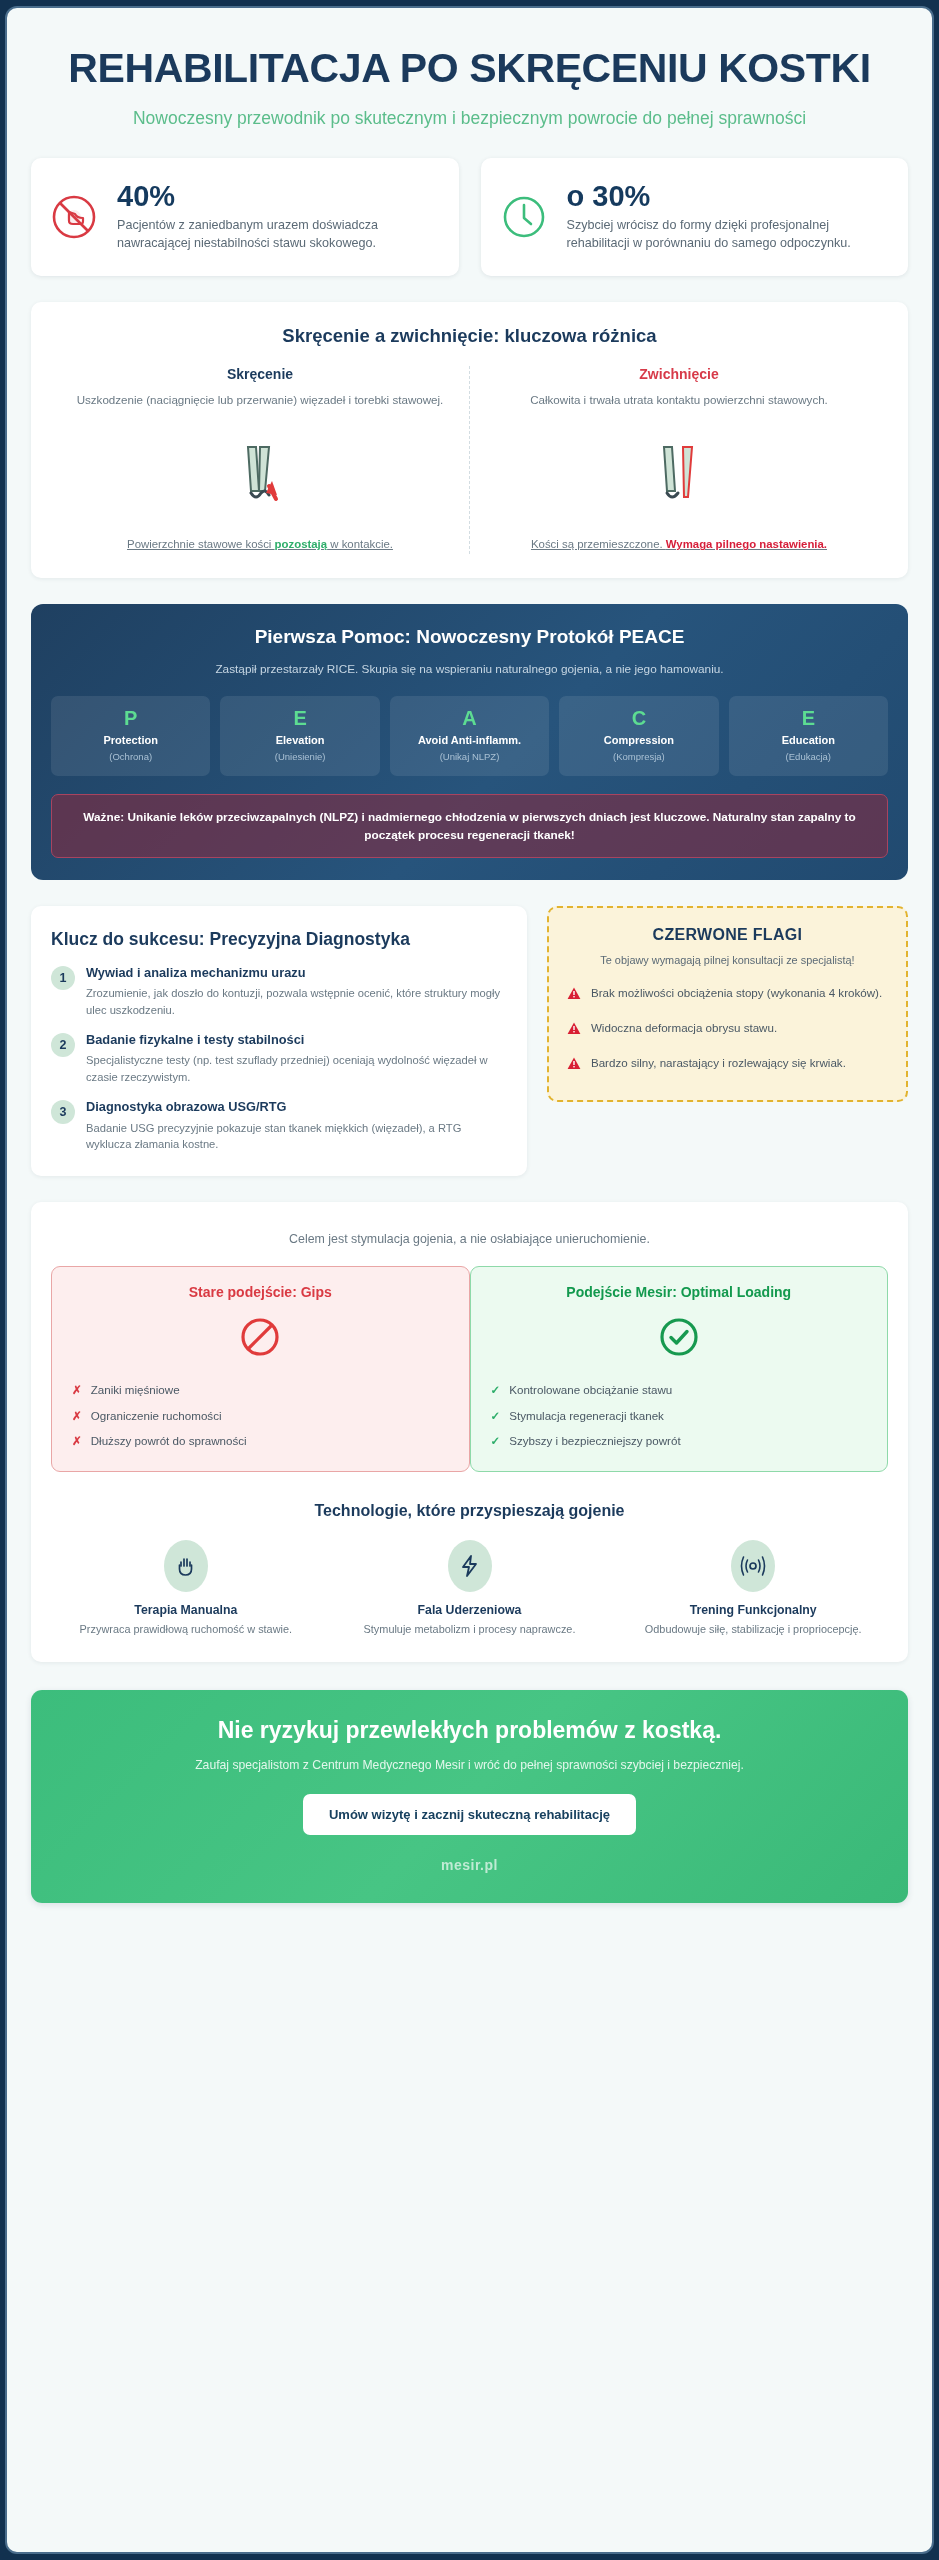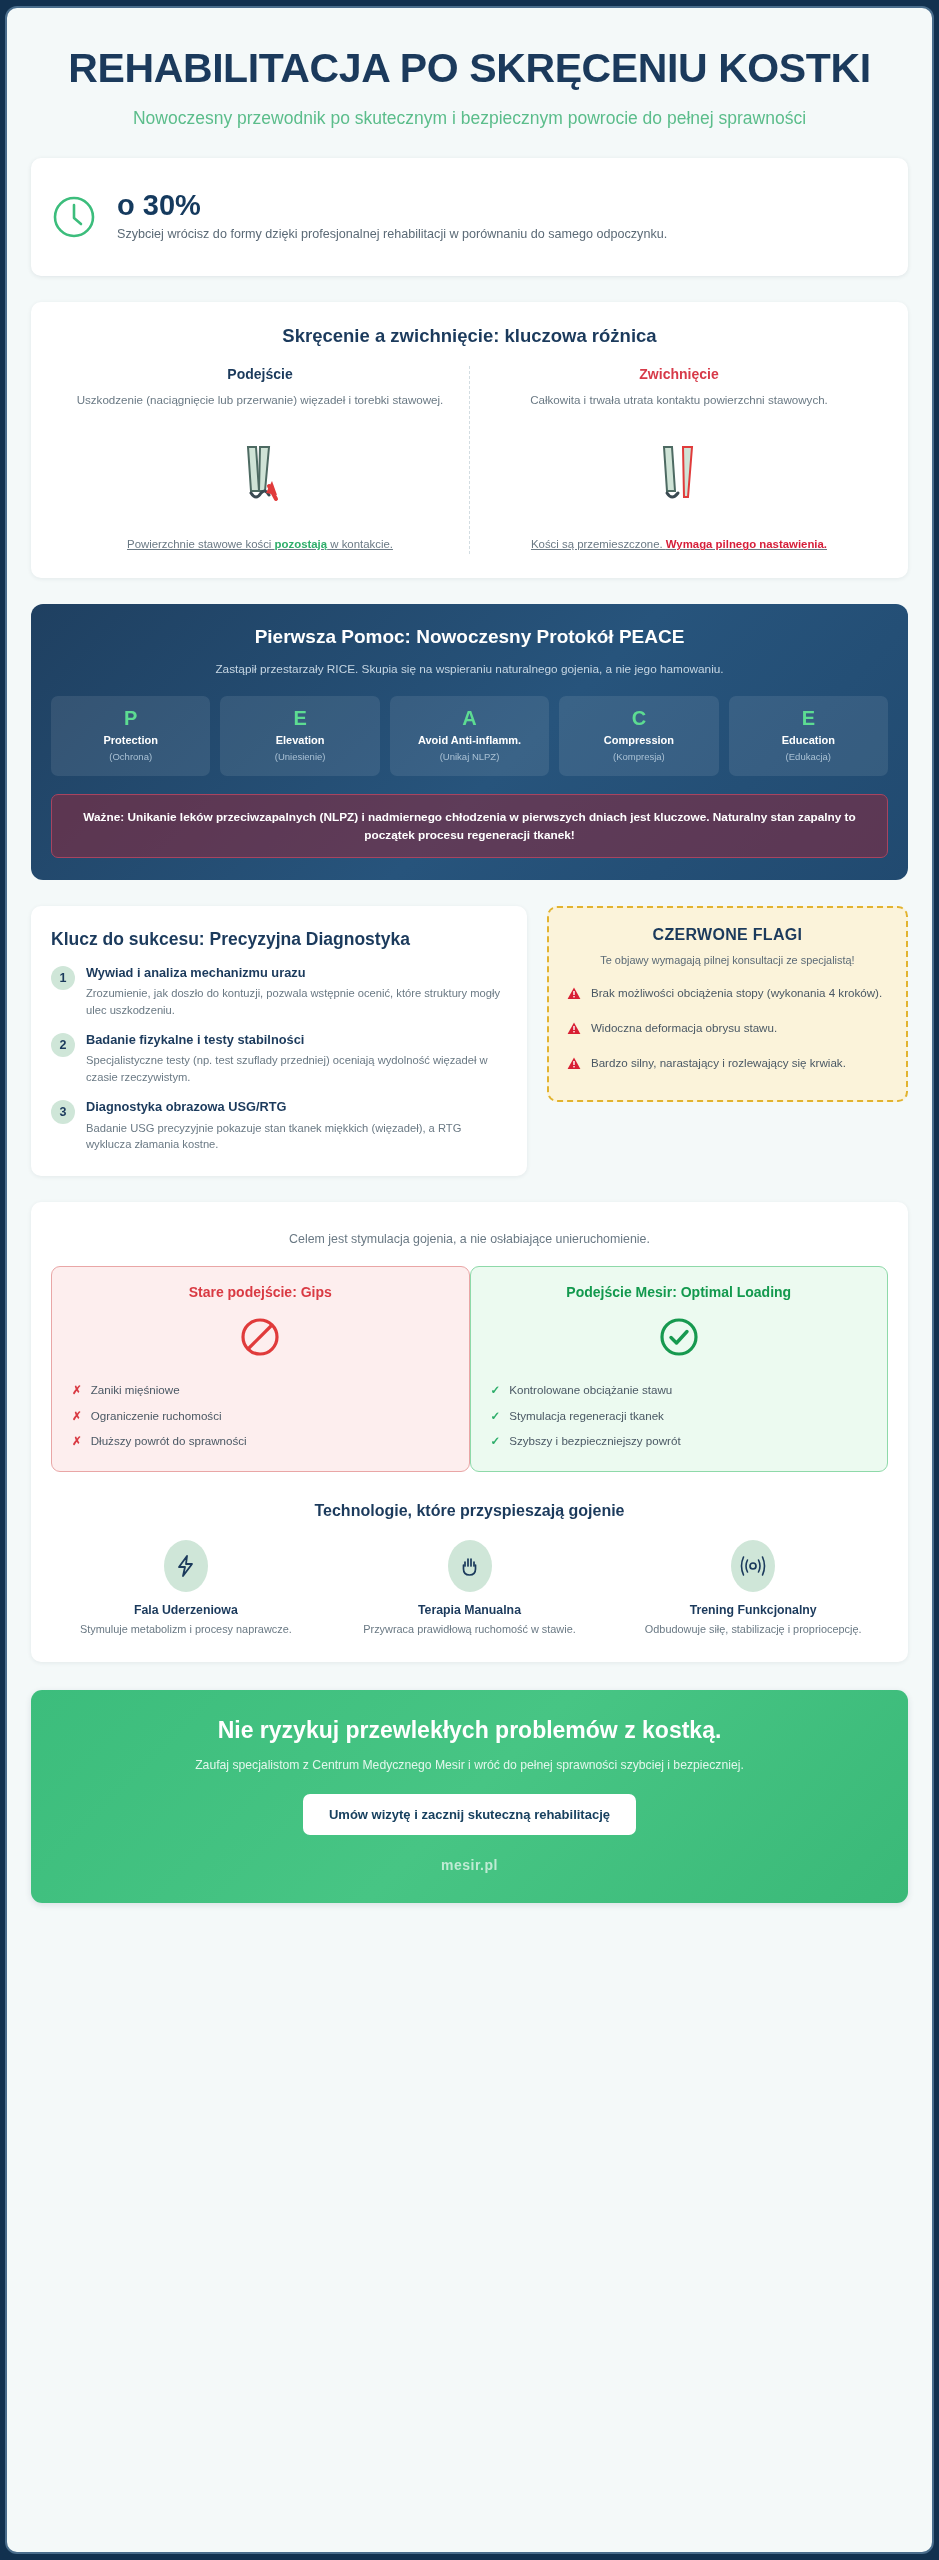--- a/index.html
+++ b/index.html
@@ -333,20 +333,34 @@
 
   <div class="watermark">mesir.pl</div>
 
   <div class="layer">
 
     <h1 class="hero-title">REHABILITACJA PO SKRĘCENIU KOSTKI</h1>
     <p class="hero-sub">Nowoczesny przewodnik po skutecznym i bezpiecznym powrocie do pełnej sprawności</p>
 
     <div class="stats">
 
+      <div class="stat-card">
+        <div class="stat-icon">
+          <svg width="50" height="50" viewBox="0 0 50 50">
+            <circle cx="25" cy="25" r="20" fill="none" stroke="#d93a43" stroke-width="2.6"></circle>
+            <line x1="11" y1="11" x2="39" y2="39" stroke="#d93a43" stroke-width="2.6"></line>
+            <path d="M20 20 L20 29 Q20 32 24 32 L32 32 Q34 32 34 29 L34 26 Q28 26 26 22 Z" fill="none" stroke="#d93a43" stroke-width="2.2" stroke-linejoin="round"></path>
+            <circle cx="25" cy="25" r="7" fill="#d93a43" opacity="0.10"></circle>
+          </svg>
+        </div>
+        <div class="stat-body">
+          <div class="stat-num">40%</div>
+          <div class="stat-txt">Pacjentów z zaniedbanym urazem doświadcza nawracającej niestabilności stawu skokowego.</div>
+        </div>
+      </div>
 
       <div class="stat-card">
         <div class="stat-icon">
           <svg width="50" height="50" viewBox="0 0 50 50">
             <circle cx="25" cy="25" r="19" fill="none" stroke="#3cbd7c" stroke-width="2.6"></circle>
             <path d="M25 13 L25 26 L32 32" fill="none" stroke="#3cbd7c" stroke-width="2.6" stroke-linecap="round" stroke-linejoin="round"></path>
           </svg>
         </div>
         <div class="stat-body">
           <div class="stat-num">o 30%</div>
@@ -355,21 +369,21 @@
       </div>
 
     </div>
 
     <div class="panel">
       <div class="panel-title">Skręcenie a zwichnięcie: kluczowa różnica</div>
 
       <div class="compare">
 
         <div class="compare-col">
-          <div class="cmp-head blue">Podejście</div>
+          <div class="cmp-head blue">Skręcenie</div>
           <div class="cmp-desc">Uszkodzenie (naciągnięcie lub przerwanie) więzadeł i torebki stawowej.</div>
           <div class="cmp-figure">
             <svg width="90" height="90" viewBox="0 0 90 90">
               <path d="M33 18 L41 18 L44 62 L36 62 Z" fill="#cfe3d6" stroke="#4d6a62" stroke-width="2"></path>
               <path d="M45 18 L54 18 L50 62 L44 62 Z" fill="#cfe3d6" stroke="#4d6a62" stroke-width="2"></path>
               <path d="M36 64 Q41 72 46 64 Q50 59 54 66" fill="none" stroke="#3a4a52" stroke-width="3" stroke-linecap="round"></path>
               <path d="M57 52 L62 66 L51 64 Z" fill="#e03b3b"></path>
               <path d="M54 57 L61 70" stroke="#e03b3b" stroke-width="4" stroke-linecap="round"></path>
             </svg>
           </div>
@@ -556,36 +570,36 @@
 
       </div>
 
       <div class="tech-title">Technologie, które przyspieszają gojenie</div>
 
       <div class="tech-grid">
 
         <div class="tech-item">
           <div class="tech-bubble">
             <svg width="24" height="24" viewBox="0 0 24 24">
-              <path d="M13 2 L5 13 L11 13 L9 22 L18 10 L12 10 Z" fill="none" stroke="#1b3a5c" stroke-width="1.8" stroke-linejoin="round"></path>
-            </svg>
-          </div>
-          <div class="tech-name">Fala Uderzeniowa</div>
-          <div class="tech-desc">Stymuluje metabolizm i procesy naprawcze.</div>
+              <path d="M7 12 L7 8 M10 12 L10 5 M13 12 L13 5 M16 12 L16 8" stroke="#1b3a5c" stroke-width="1.7" stroke-linecap="round" fill="none"></path>
+              <path d="M5.5 11 L5.5 15 Q5.5 21 11.5 21 Q17.5 21 17.5 15 L17.5 11" fill="none" stroke="#1b3a5c" stroke-width="1.7" stroke-linecap="round"></path>
+            </svg>
+          </div>
+          <div class="tech-name">Terapia Manualna</div>
+          <div class="tech-desc">Przywraca prawidłową ruchomość w stawie.</div>
         </div>
 
         <div class="tech-item">
           <div class="tech-bubble">
             <svg width="24" height="24" viewBox="0 0 24 24">
-              <path d="M7 12 L7 8 M10 12 L10 5 M13 12 L13 5 M16 12 L16 8" stroke="#1b3a5c" stroke-width="1.7" stroke-linecap="round" fill="none"></path>
-              <path d="M5.5 11 L5.5 15 Q5.5 21 11.5 21 Q17.5 21 17.5 15 L17.5 11" fill="none" stroke="#1b3a5c" stroke-width="1.7" stroke-linecap="round"></path>
-            </svg>
-          </div>
-          <div class="tech-name">Terapia Manualna</div>
-          <div class="tech-desc">Przywraca prawidłową ruchomość w stawie.</div>
+              <path d="M13 2 L5 13 L11 13 L9 22 L18 10 L12 10 Z" fill="none" stroke="#1b3a5c" stroke-width="1.8" stroke-linejoin="round"></path>
+            </svg>
+          </div>
+          <div class="tech-name">Fala Uderzeniowa</div>
+          <div class="tech-desc">Stymuluje metabolizm i procesy naprawcze.</div>
         </div>
 
         <div class="tech-item">
           <div class="tech-bubble">
             <svg width="26" height="22" viewBox="0 0 26 22">
               <circle cx="13" cy="11" r="3" fill="none" stroke="#1b3a5c" stroke-width="1.7"></circle>
               <path d="M7.5 5 Q4.5 11 7.5 17" fill="none" stroke="#1b3a5c" stroke-width="1.6" stroke-linecap="round"></path>
               <path d="M18.5 5 Q21.5 11 18.5 17" fill="none" stroke="#1b3a5c" stroke-width="1.6" stroke-linecap="round"></path>
               <path d="M3.5 2 Q-0.5 11 3.5 20" fill="none" stroke="#1b3a5c" stroke-width="1.6" stroke-linecap="round"></path>
               <path d="M22.5 2 Q26.5 11 22.5 20" fill="none" stroke="#1b3a5c" stroke-width="1.6" stroke-linecap="round"></path>

